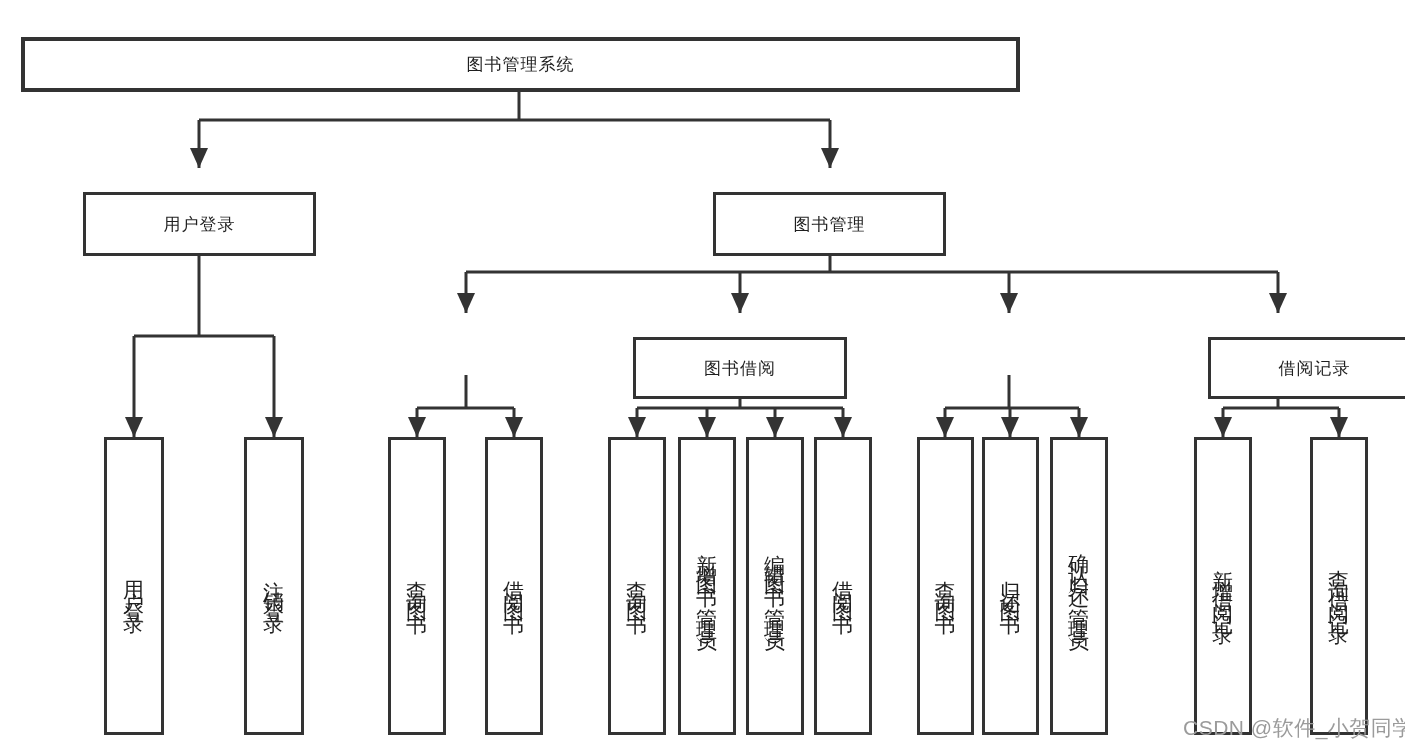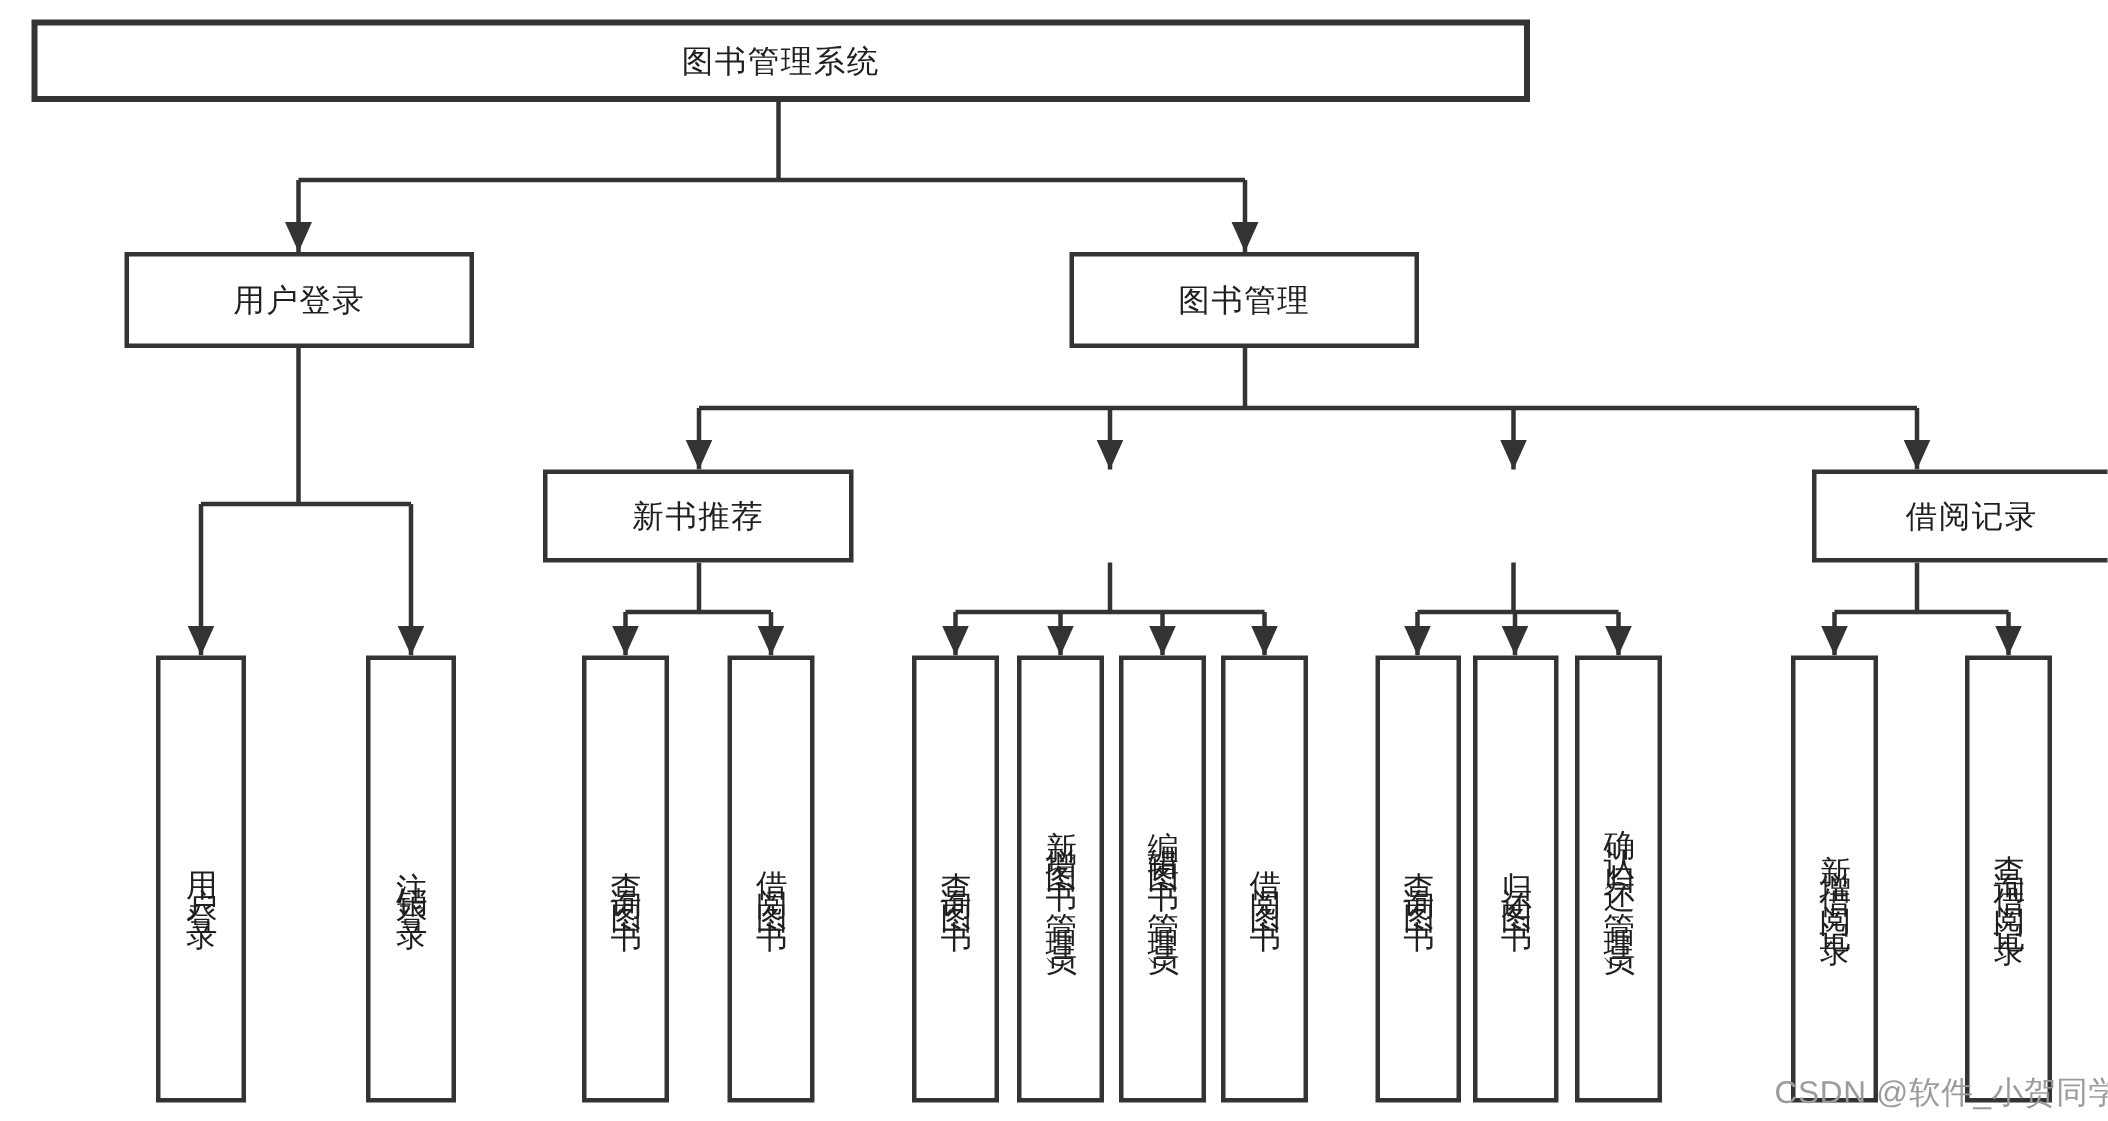--- a/index.html
+++ b/index.html
@@ -9,21 +9,21 @@
     overflow:hidden;
   }
   #stage{position:absolute;inset:0;width:1405px;height:747px;}
   svg.wires{position:absolute;left:0;top:0;z-index:1;}
   svg.wires path{stroke:#333333;stroke-width:3;fill:none;}
   .node,.leaf{
     position:absolute;box-sizing:border-box;background:#ffffff;
     border:3px solid #333333;display:flex;align-items:center;justify-content:center;
     color:#1f1f1f;z-index:2;
   }
-  .node{font-size:21px;letter-spacing:1px;}
+  .node{font-size:17px;letter-spacing:1px;margin-top:24px;}
   .node.root{border-width:4px;}
   .leaf span{
     writing-mode:vertical-rl;
     font-size:21px;letter-spacing:11px;line-height:1;
     white-space:nowrap;
   }
   .watermark{
     position:absolute;left:1183px;top:714px;z-index:5;
     font-size:21px;color:#9b9b9b;letter-spacing:0.5px;white-space:nowrap;
   }
@@ -99,22 +99,22 @@
     <span>图书管理系统</span>
   </div>
 
   <div class="node" style="left:83px;top:168px;width:233px;height:64px;">
     <span>用户登录</span>
   </div>
   <div class="node" style="left:713px;top:168px;width:233px;height:64px;">
     <span>图书管理</span>
   </div>
 
-  <div class="node" style="left:362px;top:313px;width:207px;height:62px;">
-    <span>新书推荐</span>
+  <div class="node" style="left:633px;top:313px;width:214px;height:62px;">
+    <span>图书借阅</span>
   </div>
   <div class="node" style="left:1208px;top:313px;width:213px;height:62px;">
     <span>借阅记录</span>
   </div>
 
   <div class="leaf" style="left:104px;top:437px;width:60px;height:298px;">
     <span>用户登录</span>
   </div>
   <div class="leaf" style="left:244px;top:437px;width:60px;height:298px;">
     <span>注销登录</span>

